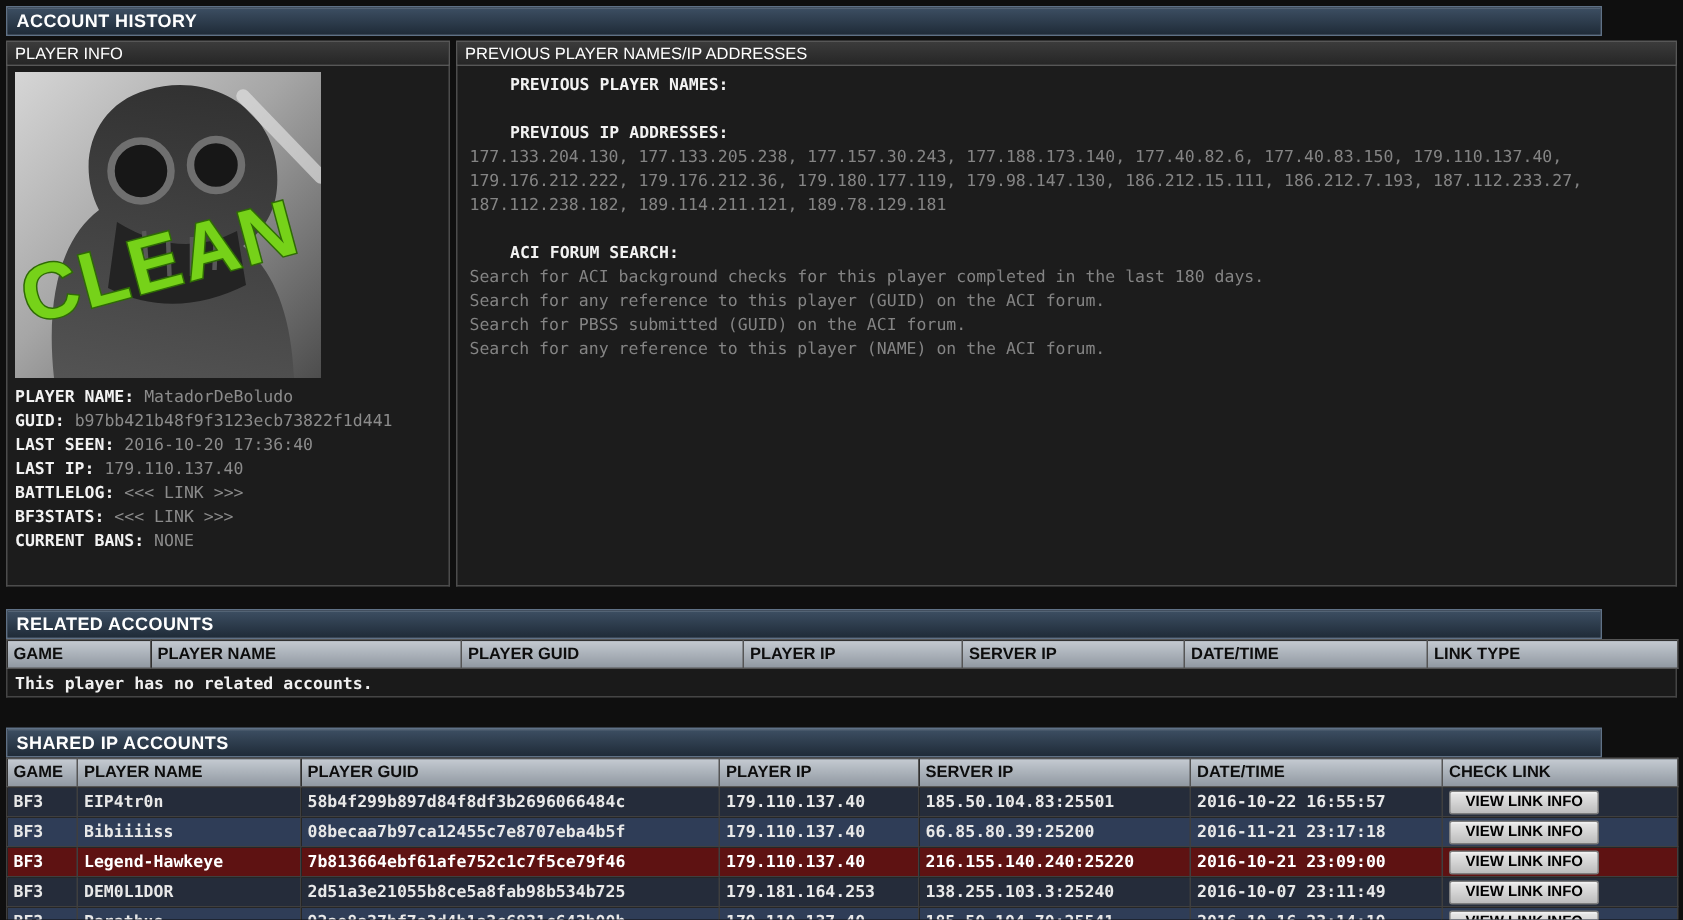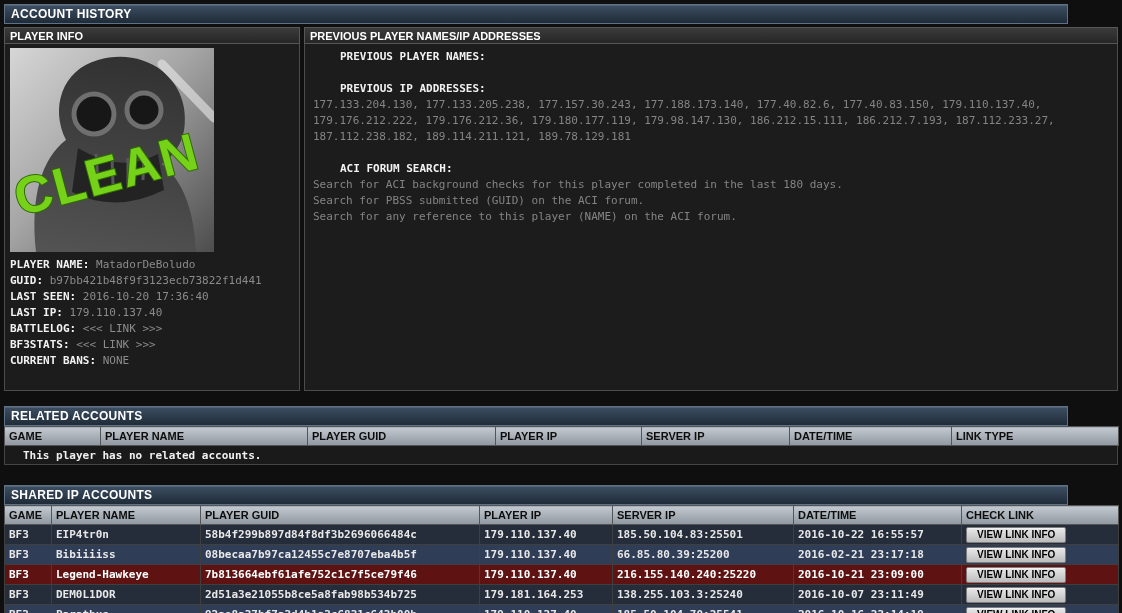--- a/index.html
+++ b/index.html
@@ -18,21 +18,21 @@
   .gap1 { margin-top: 15px; }
   .gap2 { margin-top: 20px; }
 
   .panels { display: flex; gap: 4px; margin-top: 3px; height: 364px; width: 1114px; }
   .panel { display: flex; flex-direction: column; }
   .panel-left { width: 296px; }
   .panel-right { flex: 1; }
   .panel-header {
     height: 17px; display: flex; align-items: center; padding: 4px 5px; flex: none;
     background: linear-gradient(#3b3b3b, #262626); border: 1px solid #575757;
-    color: #ffffff; font-family: "Liberation Sans", sans-serif; font-weight: bold; font-size: 11px;
+    color: #ffffff; font-family: "Liberation Sans", sans-serif; font-weight: normal; font-size: 11px;
   }
   .panel-body { flex: 1; border: 1px solid #4c4c4c; border-top: none; background: #1c1c1c; overflow: hidden; }
   .panel-body.left-pad { padding: 4px 5px; }
   .panel-body.right-pad { padding: 5px 8px; }
 
   .avatar { width: 204px; height: 204px; margin: 0 0 5px 0; }
 
   .info-line { line-height: 16px; font-size: 11px; white-space: nowrap; }
   .info-label { color: #f2f2f2; font-weight: bold; }
   .info-value { color: #8b8b8b; }
@@ -52,21 +52,21 @@
   }
   .data-table td {
     height: 20px; padding: 0 4px; overflow: hidden; white-space: nowrap;
     border: 1px solid #3f3f3f; color: #e8e8e8; font-size: 11px; font-weight: bold;
   }
   tr.row-odd td { background: #252c3a; }
   tr.row-even td { background: #2f3d57; }
   tr.row-flagged td { background: #5e1212; color: #ffffff; }
 
   .empty-row {
-    width: 1114px; height: 19px; display: flex; align-items: center; padding: 0 18px;
+    width: 1114px; height: 19px; display: flex; align-items: center; padding: 0 5px;
     border: 1px solid #454545; border-top: none; background: #1a1a1a;
     color: #f0f0f0; font-size: 11px; font-weight: bold;
   }
 
   .vli-btn {
     font-family: "Liberation Sans", sans-serif; font-size: 10px; font-weight: bold; color: #000;
     background: linear-gradient(#e9e9e9, #bcbcbc);
     border: 1px solid #7d7d7d; border-radius: 2px;
     height: 16px; line-height: 13px; padding: 0 10px; cursor: pointer;
     box-shadow: inset 0 1px 0 rgba(255,255,255,.4);
@@ -127,20 +127,21 @@
       <div class="panel-body right-pad">
         <div class="line bold">PREVIOUS PLAYER NAMES:</div>
         <div class="blank"></div>
         <div class="line bold">PREVIOUS IP ADDRESSES:</div>
         <div class="line">177.133.204.130, 177.133.205.238, 177.157.30.243, 177.188.173.140, 177.40.82.6, 177.40.83.150, 179.110.137.40,</div>
         <div class="line">179.176.212.222, 179.176.212.36, 179.180.177.119, 179.98.147.130, 186.212.15.111, 186.212.7.193, 187.112.233.27,</div>
         <div class="line">187.112.238.182, 189.114.211.121, 189.78.129.181</div>
         <div class="blank"></div>
         <div class="line bold">ACI FORUM SEARCH:</div>
         <div class="line link">Search for ACI background checks for this player completed in the last 180 days.</div>
+        <div class="line link">Search for any reference to this player (GUID) on the ACI forum.</div>
         <div class="line link">Search for PBSS submitted (GUID) on the ACI forum.</div>
         <div class="line link">Search for any reference to this player (NAME) on the ACI forum.</div>
       </div>
     </div>
 
   </div>
 
   <div class="section-bar gap1">RELATED ACCOUNTS</div>
 
   <table class="data-table">
@@ -199,21 +200,21 @@
         <td>185.50.104.83:25501</td>
         <td>2016-10-22 16:55:57</td>
         <td><button class="vli-btn">VIEW LINK INFO</button></td>
       </tr>
       <tr class="row-even">
         <td>BF3</td>
         <td>Bibiiiiss</td>
         <td>08becaa7b97ca12455c7e8707eba4b5f</td>
         <td>179.110.137.40</td>
         <td>66.85.80.39:25200</td>
-        <td>2016-02-21 23:17:18</td>
+        <td>2016-11-21 23:17:18</td>
         <td><button class="vli-btn">VIEW LINK INFO</button></td>
       </tr>
       <tr class="row-flagged">
         <td>BF3</td>
         <td>Legend-Hawkeye</td>
         <td>7b813664ebf61afe752c1c7f5ce79f46</td>
         <td>179.110.137.40</td>
         <td>216.155.140.240:25220</td>
         <td>2016-10-21 23:09:00</td>
         <td><button class="vli-btn">VIEW LINK INFO</button></td>

